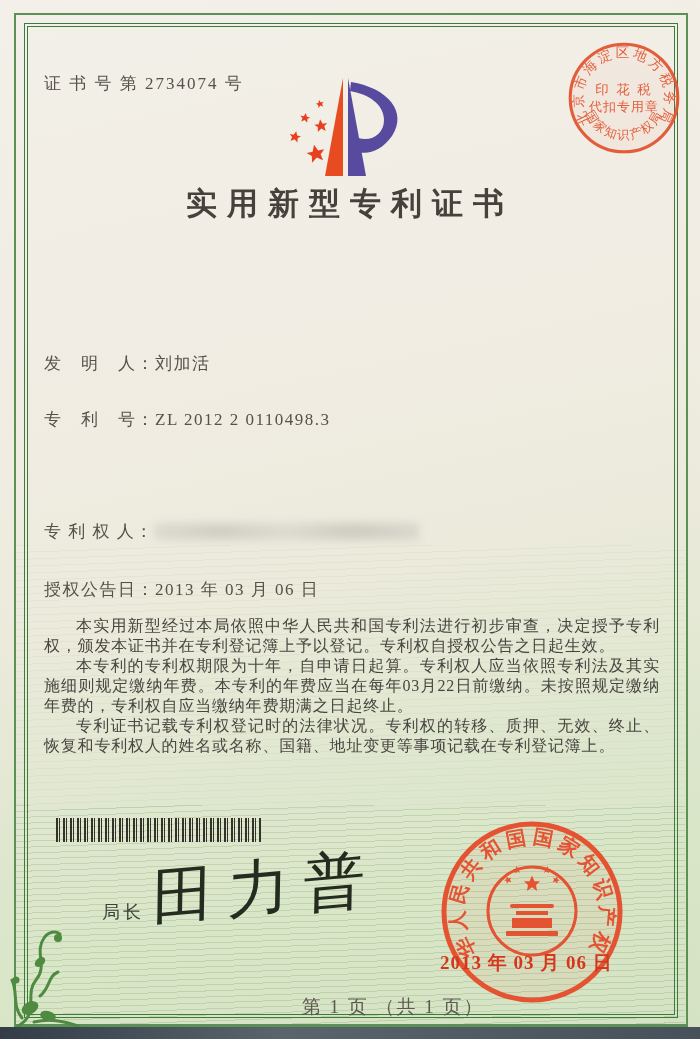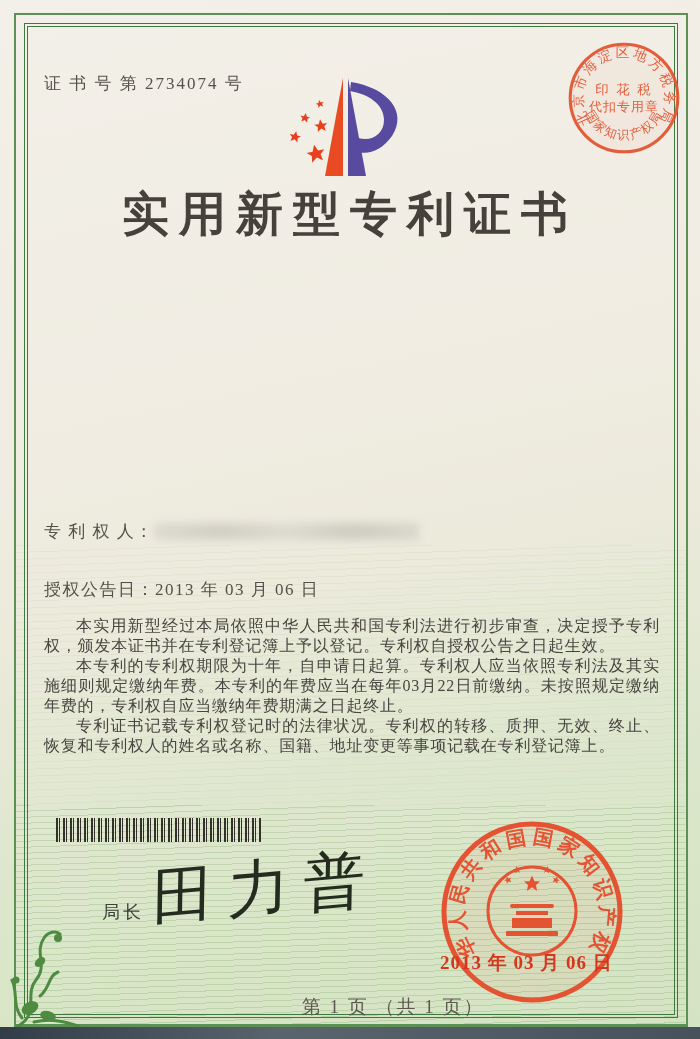--- a/index.html
+++ b/index.html
@@ -13,21 +13,21 @@
   .frame-inner{position:absolute;inset:23px 22px 21px 24px;border:4px double #3e7a3e;pointer-events:none;}
   
   .waves-mid{position:absolute;left:16px;right:15px;top:545px;height:265px;
     background:repeating-linear-gradient(178deg,rgba(150,180,125,0.10) 0 1px,rgba(0,0,0,0) 1px 7px);}
   .waves-bottom{position:absolute;left:16px;right:15px;top:805px;height:222px;
     background:repeating-linear-gradient(178deg,rgba(120,165,95,0.28) 0 1px,rgba(0,0,0,0) 1px 6px);}
   .photo-edge{position:absolute;left:0;right:0;top:1027px;height:12px;
     background:linear-gradient(90deg,#333d48,#5a646d 40%,#47515b 100%);}
   .cert-no{position:absolute;left:44px;top:72px;font-size:17px;letter-spacing:2px;color:#56524b;}
   .title{position:absolute;left:0;top:183px;width:100%;margin:0;text-align:center;
-    font-size:47px;font-weight:700;letter-spacing:10px;color:#46423b;}
+    font-size:31px;font-weight:700;letter-spacing:10px;color:#46423b;}
   .logo{position:absolute;left:266px;top:74px;}
   .tax-stamp{position:absolute;left:564px;top:38px;opacity:.93;}
   .field-row{position:absolute;left:44px;font-size:17px;letter-spacing:1.5px;color:#55514a;white-space:nowrap;}
   .redact{display:inline-block;vertical-align:-3px;width:265px;height:17px;border-radius:3px;
     background:linear-gradient(90deg,#dbd8cf,#cfccc2 25%,#dcd9d0 50%,#ccc9bf 75%,#d8d5cc);
     filter:blur(4px);opacity:.9;}
   .paragraphs{position:absolute;left:44px;top:616px;width:616px;color:#494540;}
   .paragraphs p{margin:0;font-size:16px;line-height:20px;letter-spacing:0.8px;text-indent:2em;text-align:justify;}
   .barcode{position:absolute;left:56px;top:818px;width:206px;height:24px;opacity:.85;
     background:repeating-linear-gradient(90deg,#15120e 0 2px,rgba(0,0,0,0) 2px 3px,#15120e 3px 4px,rgba(0,0,0,0) 4px 7px,#15120e 7px 9px,rgba(0,0,0,0) 9px 10px,#15120e 10px 11px,rgba(0,0,0,0) 11px 14px);}
@@ -97,20 +97,22 @@
     </text>
     <text x="58" y="54" text-anchor="middle" font-size="13" letter-spacing="2" fill="#e2532f">印 花 税</text>
     <text x="58" y="71" text-anchor="middle" font-size="12.5" letter-spacing="1" fill="#e2532f">代扣专用章</text>
     <text text-anchor="middle" font-size="12" letter-spacing="1.5" fill="#e2532f">
       <textPath href="#taxArcBottom" startOffset="50%">国家知识产权局</textPath>
     </text>
   </svg>
 
   <h1 class="title">实用新型专利证书</h1>
 
+  <div class="field-row" style="top:352px"><span>发　明　人：</span><span>刘加活</span></div>
+  <div class="field-row" style="top:408px"><span>专　利　号：</span><span>ZL 2012 2 0110498.3</span></div>
   <div class="field-row" style="top:520px"><span>专 利 权 人：</span><span class="redact"></span></div>
   <div class="field-row" style="top:578px"><span>授权公告日：</span><span>2013 年 03 月 06 日</span></div>
 
   <div class="paragraphs">
     <p>本实用新型经过本局依照中华人民共和国专利法进行初步审查，决定授予专利权，颁发本证书并在专利登记簿上予以登记。专利权自授权公告之日起生效。</p>
     <p>本专利的专利权期限为十年，自申请日起算。专利权人应当依照专利法及其实施细则规定缴纳年费。本专利的年费应当在每年03月22日前缴纳。未按照规定缴纳年费的，专利权自应当缴纳年费期满之日起终止。</p>
     <p>专利证书记载专利权登记时的法律状况。专利权的转移、质押、无效、终止、恢复和专利权人的姓名或名称、国籍、地址变更等事项记载在专利登记簿上。</p>
   </div>
 
   <div class="barcode"></div>

